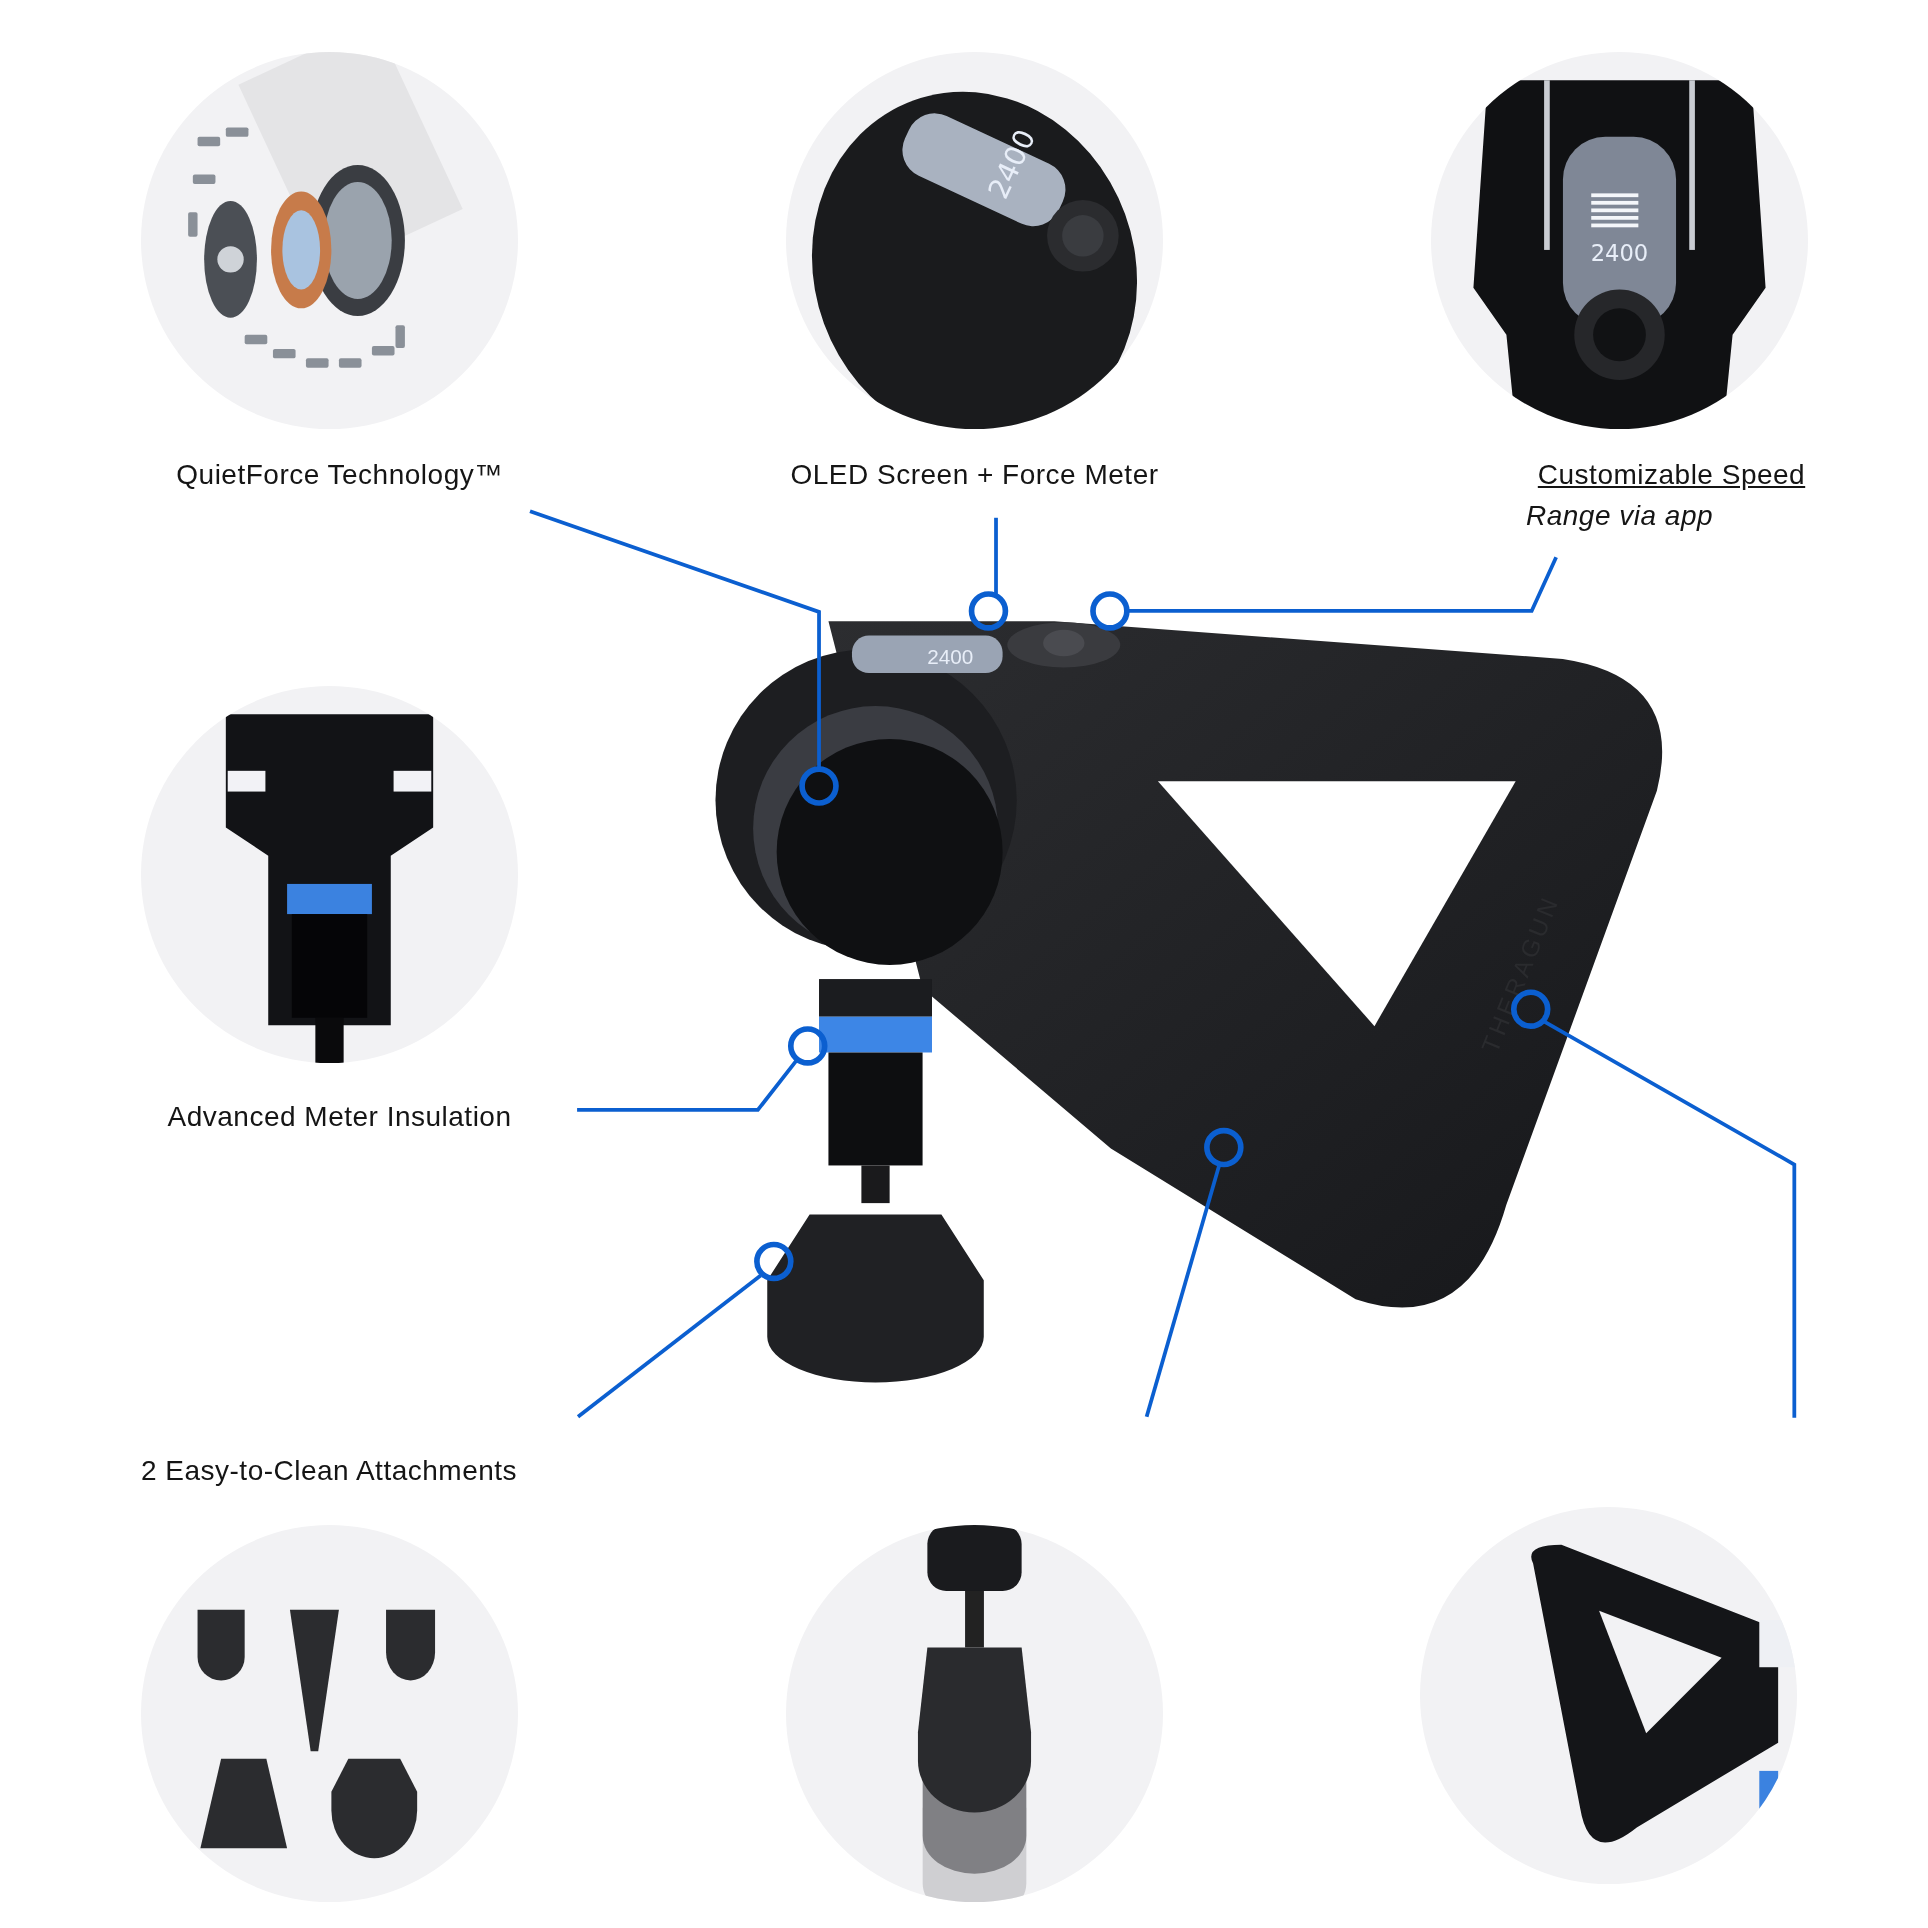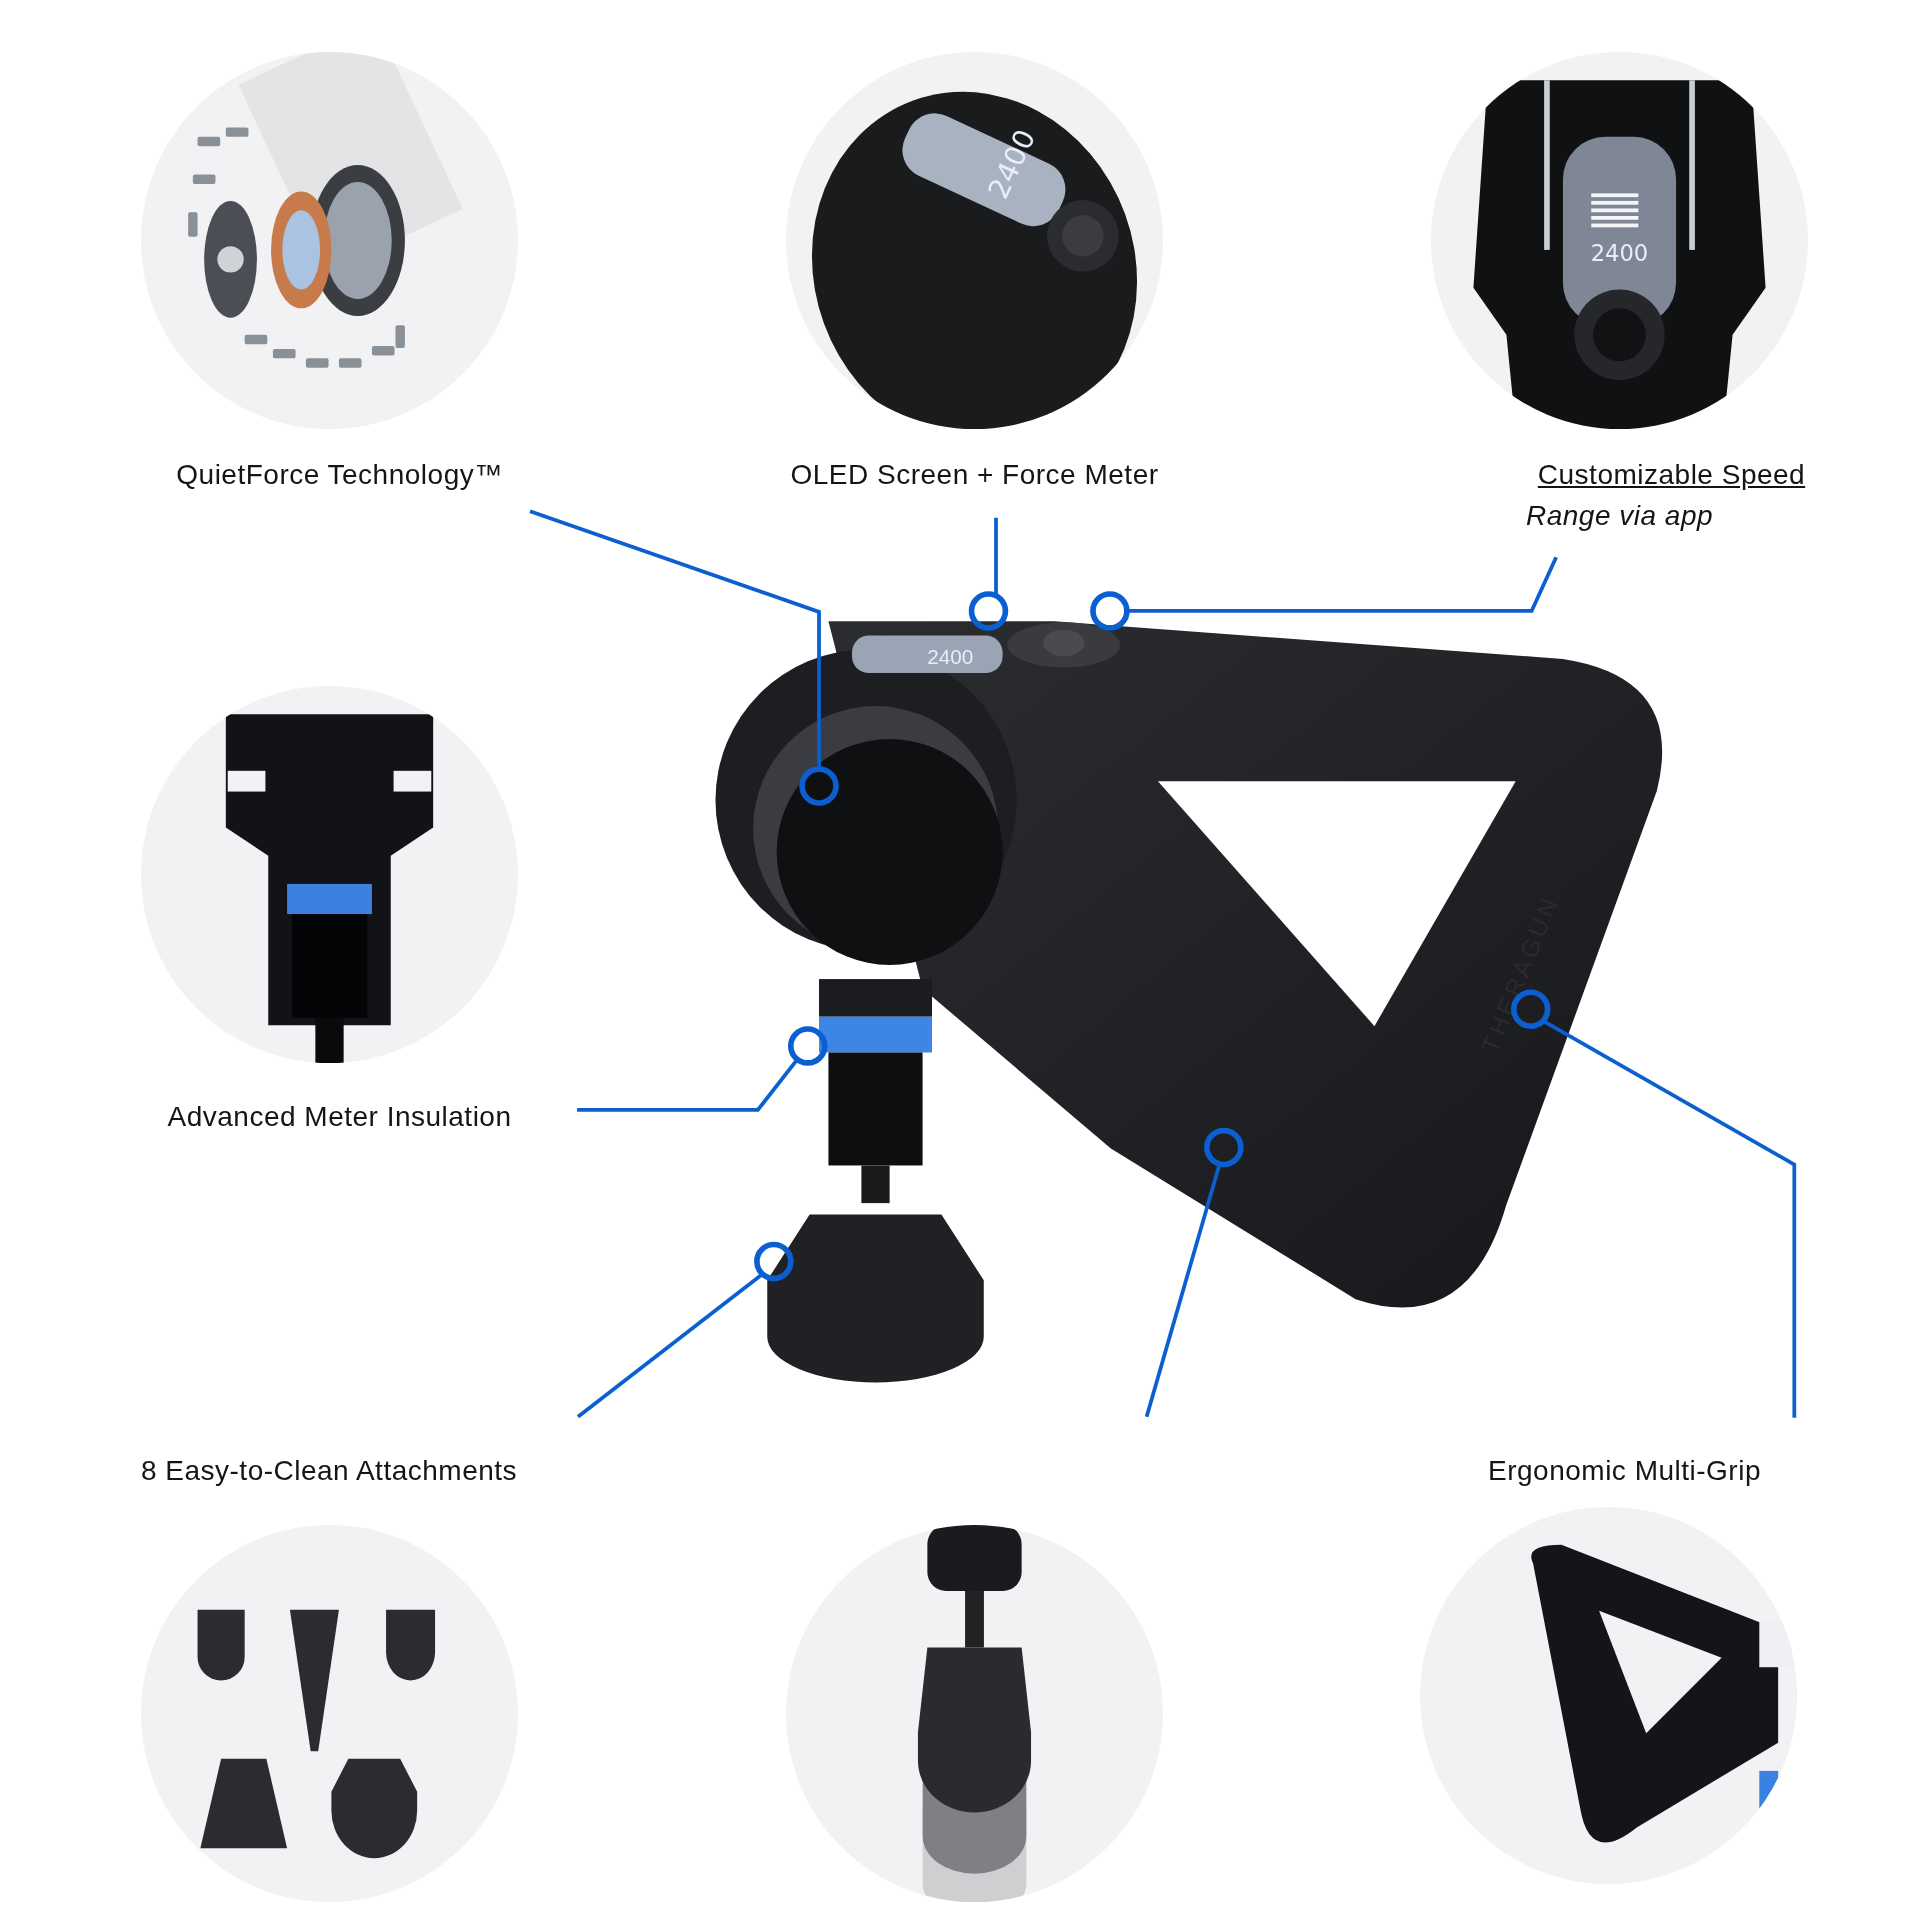--- a/index.html
+++ b/index.html
@@ -163,17 +163,16 @@
       <polyline points="1906,1506 1906,1237 1640,1085"></polyline>
       <circle cx="1626" cy="1072" r="18" stroke-width="6"></circle>
     </g>
   </svg>
 
   <div class="label" style="left:104px;top:454px;width:471px;">QuietForce Technology™</div>
   <div class="label" style="left:739px;top:454px;width:471px;">OLED Screen + Force Meter</div>
   <div class="label" style="left:1436px;top:454px;width:471px;text-decoration:underline;">Customizable Speed</div>
   <div class="label" style="left:1384px;top:495px;width:471px;font-style:italic;">Range via app</div>
   <div class="label" style="left:104px;top:1096px;width:471px;">Advanced Meter Insulation</div>
-  <div class="label" style="left:75px;top:1450px;width:508px;">8 Easy-to-Clean Attachments</div>
-  <div class="label" style="left:1389px;top:1450px;width:471px;">Ergonomic Multi-Grip</div>
+  <div class="label" style="left:75px;top:1450px;width:508px;">2 Easy-to-Clean Attachments</div>
 
 </div>
 
 
 </body></html>

